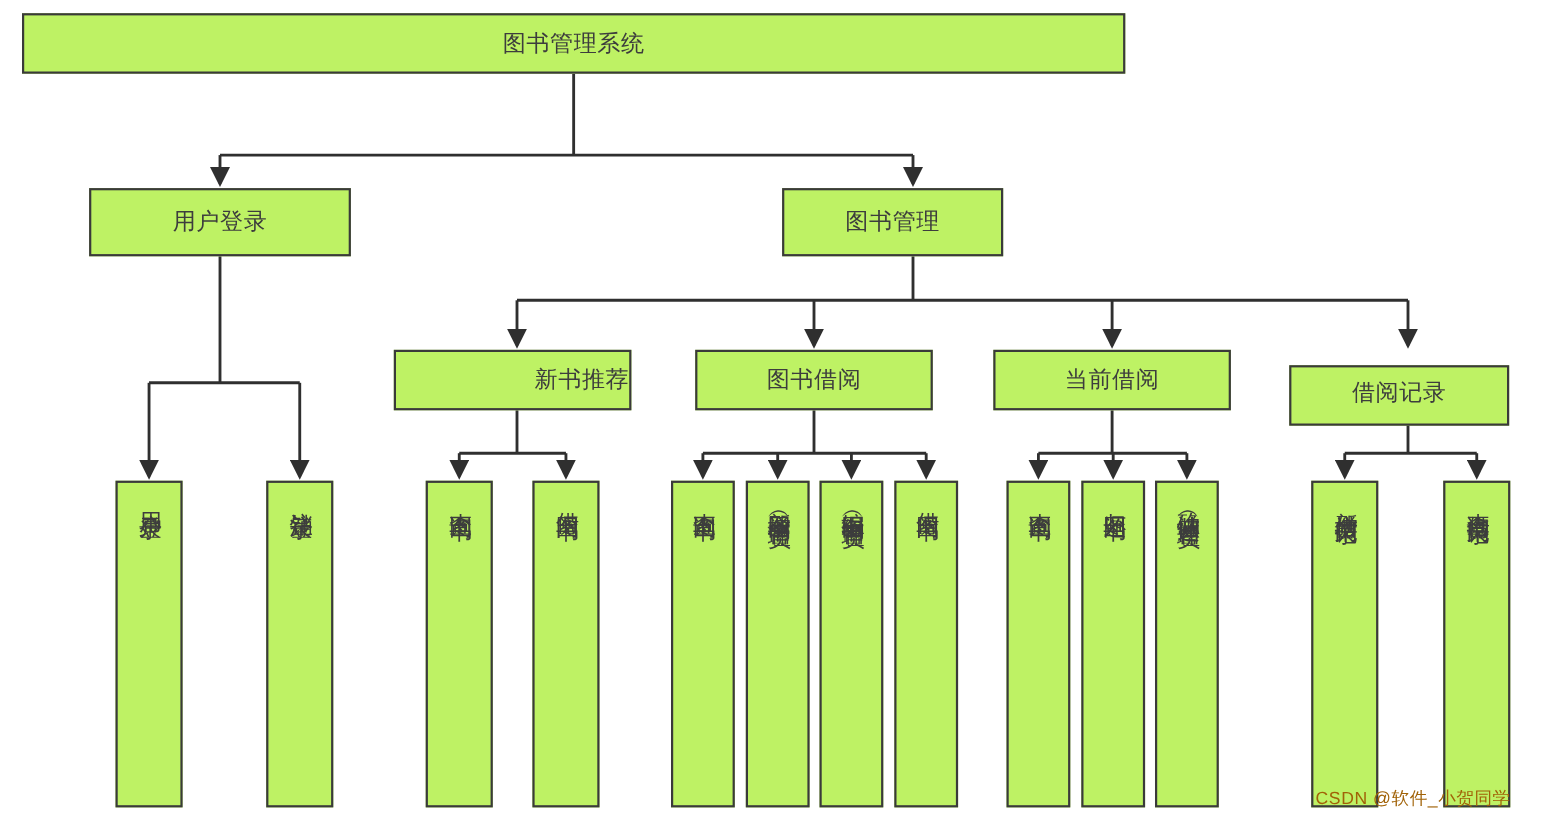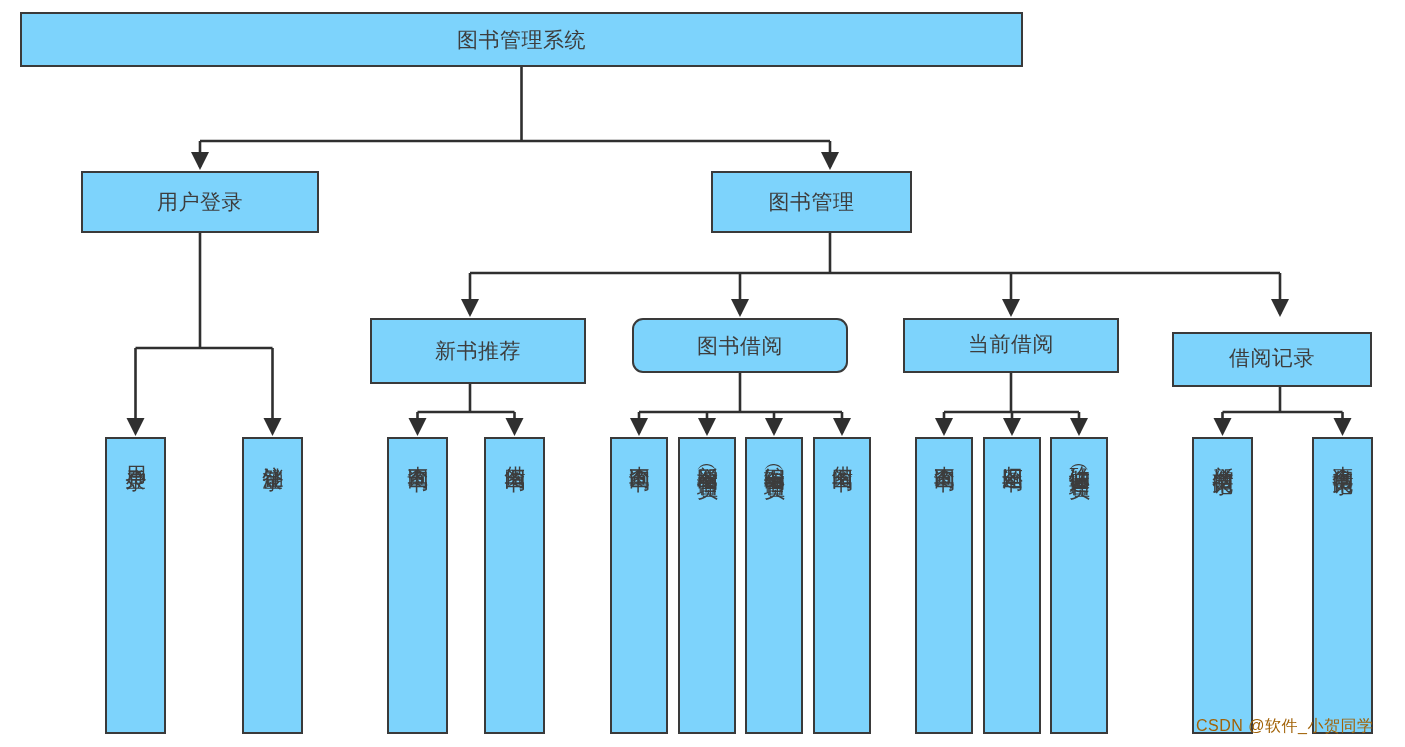--- a/index.html
+++ b/index.html
@@ -21,21 +21,21 @@
     position: absolute;
     left: 0;
     top: 0;
     width: 1405px;
     height: 747px;
   }
   .node {
     position: absolute;
     box-sizing: border-box;
     border: 2.5px solid #3a3a3a;
-    background: #7dd3fc;
+    background: #bef264;
     color: #3d3d3d;
     display: flex;
     align-items: center;
     justify-content: center;
     text-align: center;
     z-index: 2;
   }
   .node .label {
     font-size: 21px;
     line-height: 1.12;
@@ -120,27 +120,27 @@
   <div id="nodes-root">
       <div class="node horizontal" style="left: 20px; top: 12px; width: 1003px; height: 55px;">
         <span class="label">图书管理系统</span>
       </div>
       <div class="node horizontal" style="left: 81px; top: 171px; width: 238px; height: 62px;">
         <span class="label">用户登录</span>
       </div>
       <div class="node horizontal" style="left: 711px; top: 171px; width: 201px; height: 62px;">
         <span class="label">图书管理</span>
       </div>
-      <div class="node horizontal" style="left: 370px; top: 318px; width: 216px; height: 66px;">
+      <div class="node horizontal" style="left: 358px; top: 318px; width: 216px; height: 55px; justify-content: flex-end;">
         <span class="label">新书推荐</span>
       </div>
-      <div class="node horizontal" style="left: 632px; top: 318px; width: 216px; height: 55px; border-radius: 11px;">
+      <div class="node horizontal" style="left: 632px; top: 318px; width: 216px; height: 55px;">
         <span class="label">图书借阅</span>
       </div>
-      <div class="node horizontal" style="left: 903px; top: 318px; width: 216px; height: 55px; font-family: Liberation Mono, monospace;">
+      <div class="node horizontal" style="left: 903px; top: 318px; width: 216px; height: 55px;">
         <span class="label">当前借阅</span>
       </div>
       <div class="node horizontal" style="left: 1172px; top: 332px; width: 200px; height: 55px; font-family: Liberation Mono, monospace;">
         <span class="label">借阅记录</span>
       </div>
       <div class="node vertical" style="left: 105px; top: 437px; width: 61px; height: 297px;">
         <span class="label">用户登录</span>
       </div>
       <div class="node vertical" style="left: 242px; top: 437px; width: 61px; height: 297px;">
         <span class="label">注销登录</span>

